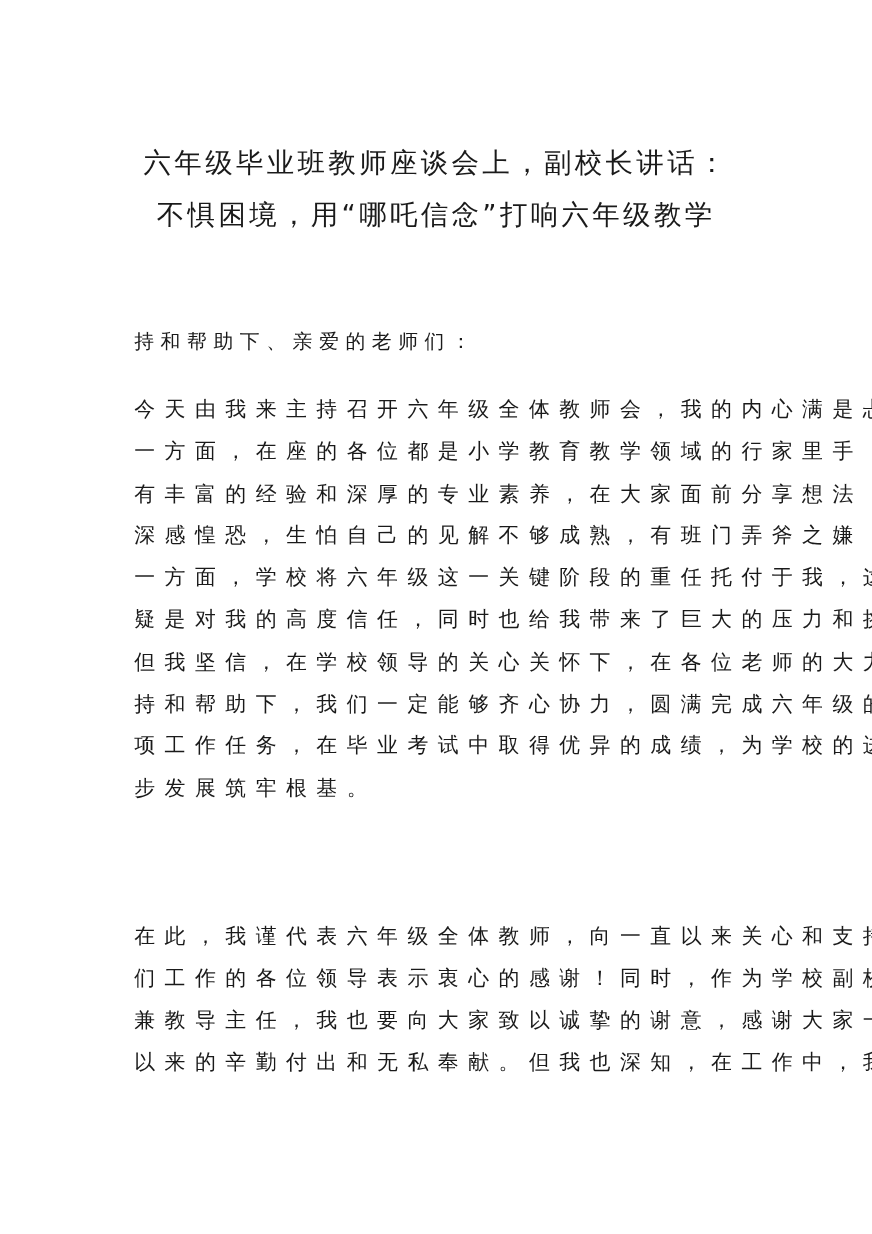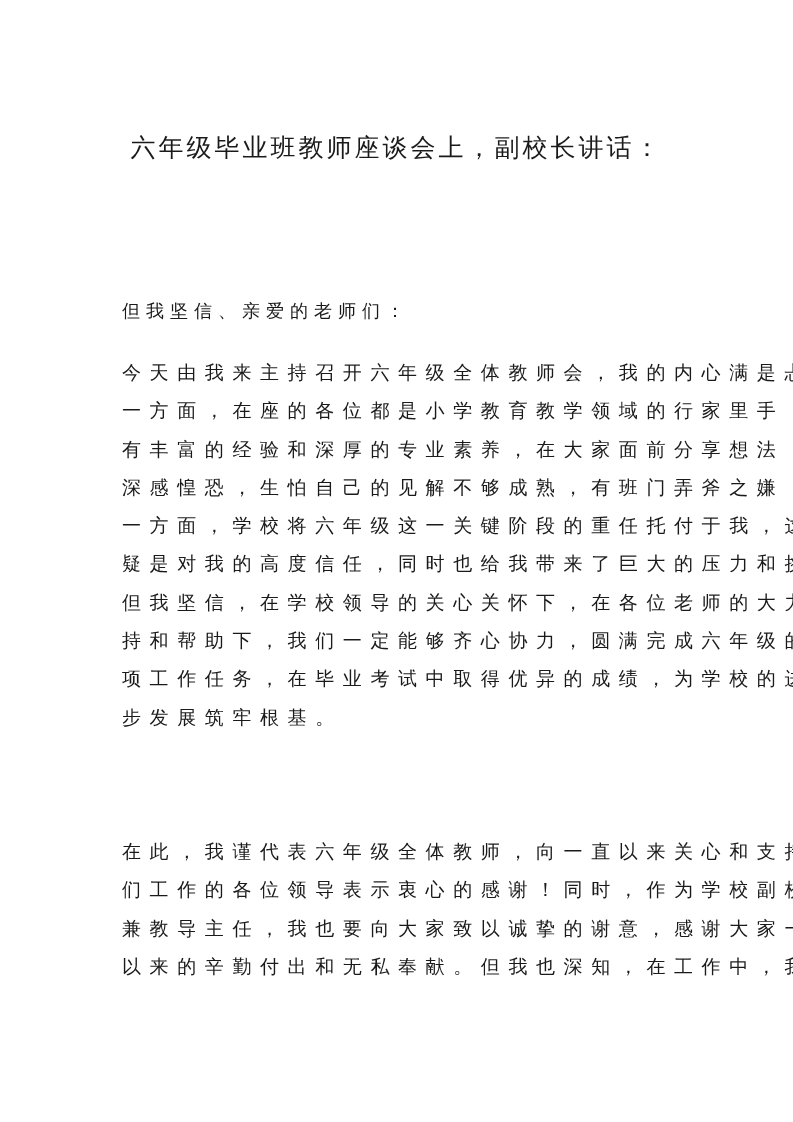--- a/index.html
+++ b/index.html
@@ -62,23 +62,24 @@
     #para-1 { top: 353px; }
     #para-2 { top: 832px; }
   </style>
 </head>
 <body>
 
 <div class="page">
 
   <h1 class="title">
     <span class="tline">六年级毕业班教师座谈会上，副校长讲话：</span>
+    <span class="tline">不惧困境，用“哪吒信念”打响六年级教学</span>
   </h1>
 
-  <p class="salutation">但我坚信、亲爱的老师们：</p>
+  <p class="salutation">持和帮助下、亲爱的老师们：</p>
 
   <p class="para" id="para-1">
     <span class="line">今天由我来主持召开六年级全体教师会，我的内心满是忐忑。</span>
     <span class="line">一方面，在座的各位都是小学教育教学领域的行家里手，拥</span>
     <span class="line">有丰富的经验和深厚的专业素养，在大家面前分享想法，我</span>
     <span class="line">深感惶恐，生怕自己的见解不够成熟，有班门弄斧之嫌；另</span>
     <span class="line">一方面，学校将六年级这一关键阶段的重任托付于我，这无</span>
     <span class="line">疑是对我的高度信任，同时也给我带来了巨大的压力和挑战。</span>
     <span class="line">但我坚信，在学校领导的关心关怀下，在各位老师的大力支</span>
     <span class="line">持和帮助下，我们一定能够齐心协力，圆满完成六年级的各</span>

